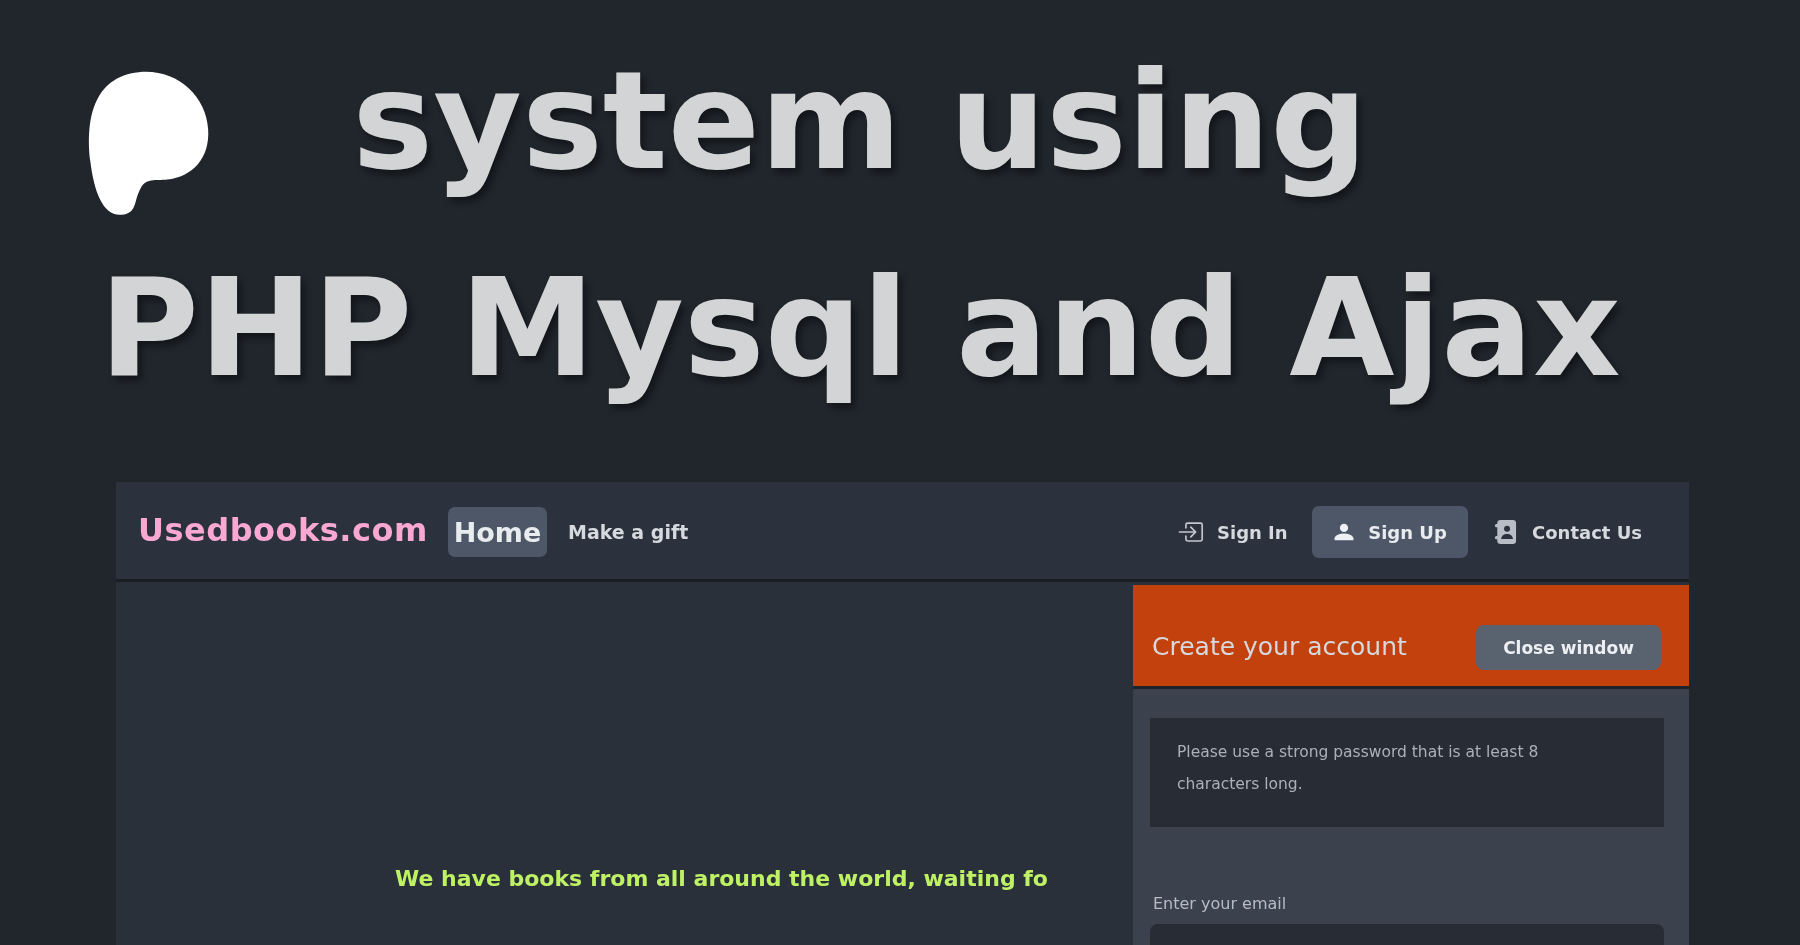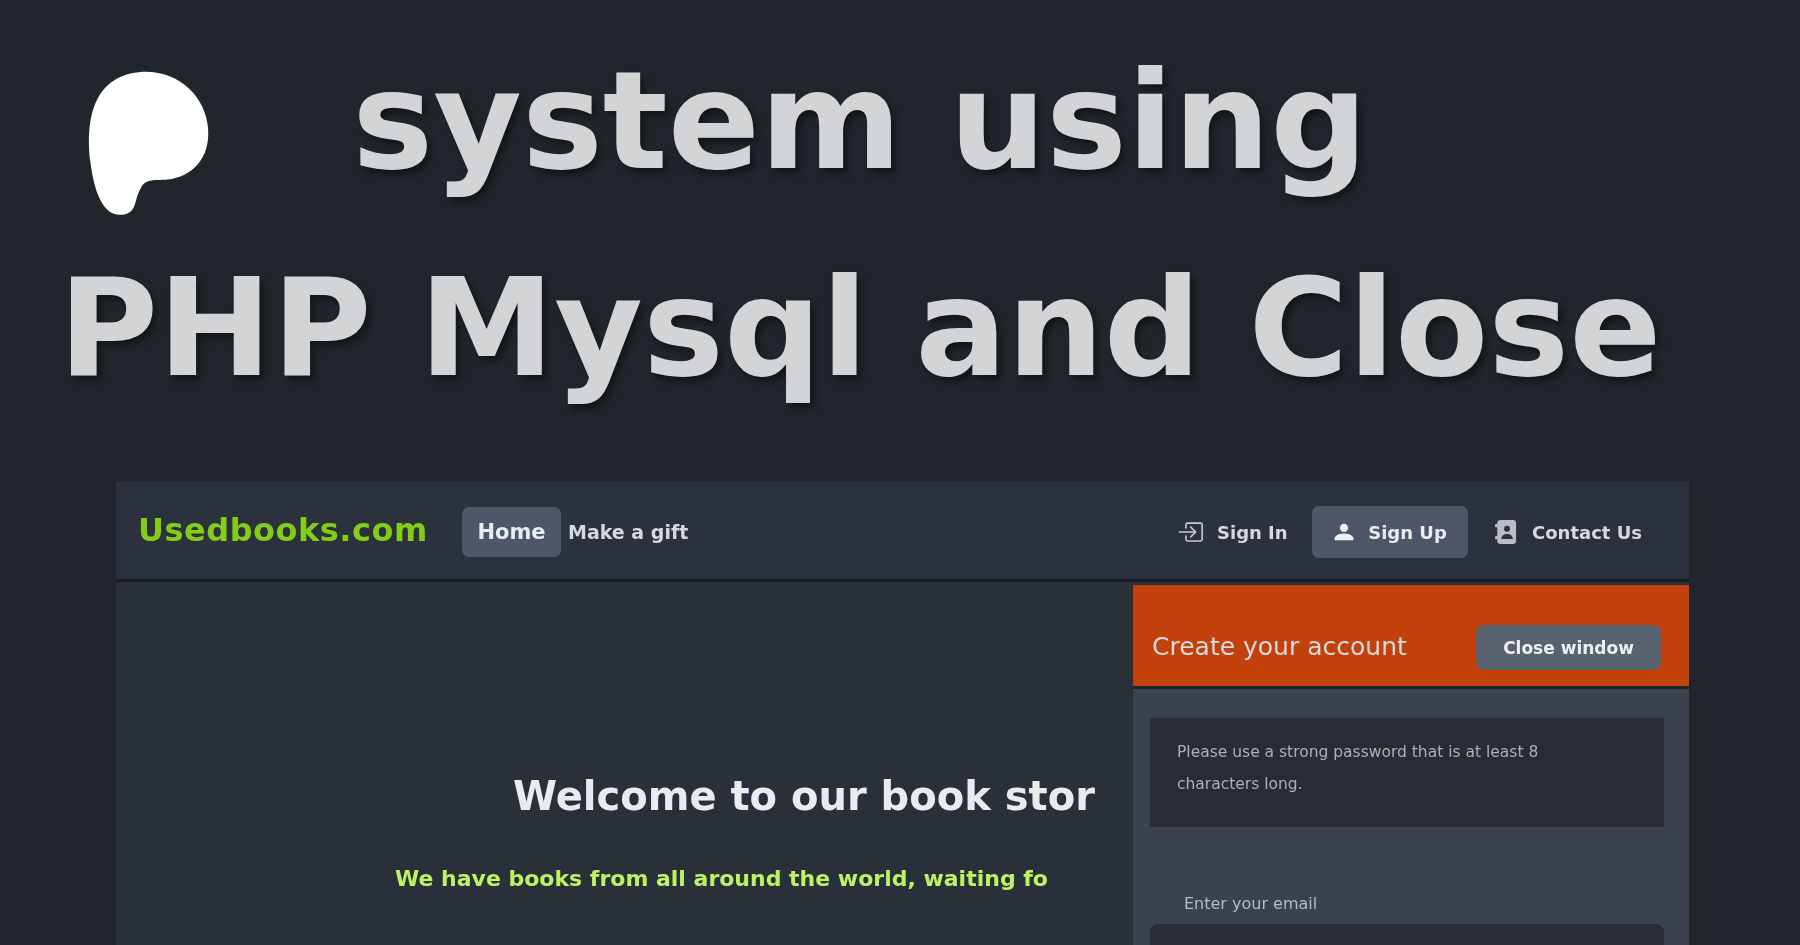--- a/index.html
+++ b/index.html
@@ -44,30 +44,30 @@
   .navbar {
     position:absolute;
     left:0; top:0;
     width:1573px; height:100px;
     background:#2c323d;
     border-bottom:3px solid #191d24;
   }
   .brand {
     position:absolute; left:22px; top:50px;
     transform:translateY(-54%);
-    font-size:32px; font-weight:bold; color:#84cc16;
+    font-size:32px; font-weight:bold; color:#f9a8d4;
     letter-spacing:.5px;
   }
   .nav-pill {
     position:absolute;
     display:flex; align-items:center; justify-content:center;
     background:#4d5768; border-radius:7px;
     color:#e9ecef; font-weight:bold;
   }
-  .home-pill { left:332px; top:25px; width:99px; height:50px; font-size:21px;margin-left:14px; }
+  .home-pill { left:332px; top:25px; width:99px; height:50px; font-size:27px; }
   .nav-link {
     position:absolute; top:50px; transform:translateY(-50%);
     display:flex; align-items:center;
     color:#d6dade; font-weight:bold; font-size:18px;
     white-space:nowrap;
   }
   .makegift { left:452px; font-size:19px; }
   .signin  { left:1061px; }
   .contact { left:1378px; }
   .nav-link .icn { display:inline-flex; margin-right:14px; }
@@ -124,35 +124,35 @@
   .hint-card {
     position:absolute; left:17px; top:29px;
     width:514px; height:109px;
     background:#272c35; border-radius:0;
     padding:18px 24px 0 27px;
     font-size:15.5px; line-height:32px; color:#abb1ba;
   }
   .hint-card .hint-inner { width:420px; }
   .email-label {
     position:absolute; left:20px; top:205px;
-    font-size:16px; color:#b6bcc4;margin-left:31px;
+    font-size:16px; color:#b6bcc4;
   }
   .email-input {
     position:absolute; left:17px; top:235px;
     width:514px; height:42px;
     background:#272c35; border:none; border-radius:8px;
     color:#d6d9dd; font-size:16px; padding:0 14px;
     font-family:"DejaVu Sans", sans-serif;
     outline:none;
   }
 </style>
 </head>
 <body>
 
-<div class="thumb-title"><div>system using</div><div>PHP Mysql and Close</div></div>
+<div class="thumb-title"><div>system using</div><div>PHP Mysql and Ajax</div></div>
 
 <div class="logo">
   <svg width="133" height="150" viewBox="0 0 140 155" xmlns="http://www.w3.org/2000/svg">
     <path d="M64 3 C103 -1 135 27 137 63 C139 94 120 113 94 116 C81 117.5 72 114 66 125 C58 139 63 151 46 153 C27 155 17 130 13 97 C8 55 15 8 64 3 Z" fill="#ffffff"></path>
   </svg>
 </div>
 
 <div class="site">
 
   <div class="navbar">
@@ -193,21 +193,20 @@
           <rect x="0.6" y="3.2" width="3" height="2.2" rx="1" fill="#b9bec6"></rect>
           <rect x="0.6" y="11.2" width="3" height="2.2" rx="1" fill="#b9bec6"></rect>
           <circle cx="8.7" cy="6.4" r="2" fill="#2c323d"></circle>
           <path d="M4.8 13.2c0-2.2 1.8-3.4 3.9-3.4s3.9 1.2 3.9 3.4z" fill="#2c323d"></path>
         </svg>
       </span>
       <span>Contact Us</span>
     </div>
   </div>
 
-  <div class="hero-heading">Welcome to our book stor</div>
   <div class="hero-sub">We have books from all around the world, waiting fo</div>
 
   <div class="panel">
     <div class="panel-header">
       <div class="panel-title">Create your account</div>
       <div class="close-btn">
         <span>Close window</span>
       </div>
     </div>
     <div class="panel-body">

